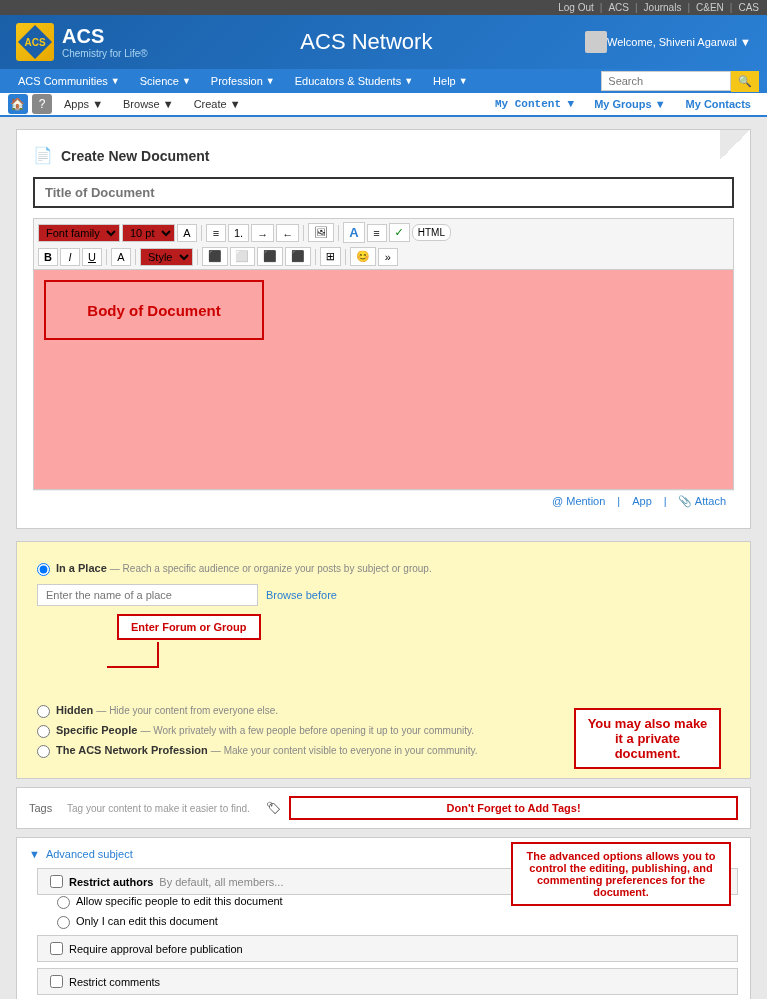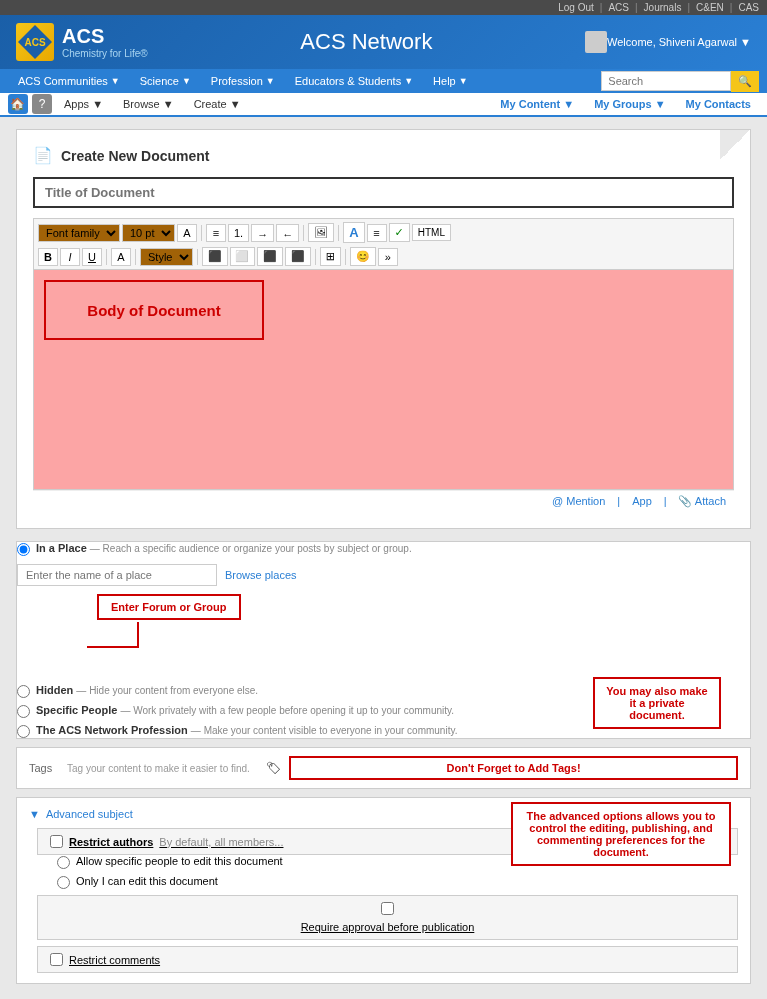--- a/index.html
+++ b/index.html
@@ -159,21 +159,21 @@
       border: 1px solid #ccc;
       background: white;
       cursor: pointer;
       min-width: 20px;
       text-align: center;
     }
     .toolbar-select {
       padding: 1px 3px;
       font-size: 11px;
       border: 1px solid #ccc;
-      background: #a16207;
+      background: #b91c1c;
     }
     .toolbar-sep { width: 1px; height: 16px; background: #ccc; margin: 0 2px; }
 
     
     .editor-area {
       border: 1px solid #ccc;
       border-top: none;
       min-height: 220px;
       padding: 8px;
       background: #fca5a5;
@@ -195,37 +195,37 @@
       border-top: 1px solid #eee;
       background: white;
       font-size: 11px;
       color: #2a7fd4;
       display: flex; justify-content: flex-end; gap: 12px;
     }
     .editor-footer a { color: #2a7fd4; text-decoration: none; cursor: pointer; }
 
     
     .visibility-section {
-      background: #ffffff;
-      border: 1px solid #ccc;
-      padding: 0;
+      background: #fef9c3;
+      border: 1px solid #ccc;
+      padding: 20px;
       margin-top: 12px;
     }
     .radio-group { margin-bottom: 6px; }
     .radio-group label { display: flex; align-items: flex-start; gap: 6px; font-size: 11px; cursor: pointer; }
     .radio-group input[type=radio] { margin-top: 1px; }
     .radio-label-bold { font-weight: bold; color: #333; }
     .radio-label-desc { color: #888; font-size: 10px; }
 
     .place-row { display: flex; align-items: center; gap: 8px; margin: 8px 0; }
     .place-input {
       border: 1px solid #ccc;
       padding: 4px 8px;
       font-size: 11px;
-      width: 200px;
+      width: 221px;
       color: #aaa;
     }
     .browse-link { color: #2a7fd4; font-size: 11px; cursor: pointer; }
 
     
     .tags-section {
       background: white;
       border: 1px solid #ccc;
       padding: 8px 12px;
       margin-top: 8px;
@@ -248,21 +248,21 @@
     }
     .advanced-content { padding-left: 8px; }
     .radio-indent { padding-left: 20px; }
 
     .section-bar {
       background: #f5f5f5;
       border: 1px solid #ccc;
       padding: 6px 12px;
       margin-top: 6px;
       font-size: 11px;
-      display: flex; align-items: center; gap: 6px; text-decoration: underline;
+      display: flex; align-items: center; gap: 6px;
     }
 
     
     .action-buttons {
       padding: 12px 0;
       display: flex; gap: 8px; align-items: center;
     }
 
     
     .visibility-wrapper { position: relative; }
@@ -332,21 +332,21 @@
 
 <div class="sub-nav">
   <div class="sub-nav-left">
     <div class="sub-nav-icon">🏠</div>
     <div class="sub-nav-icon" style="background:#888;">?</div>
     <div class="sub-nav-item">Apps ▼</div>
     <div class="sub-nav-item">Browse ▼</div>
     <div class="sub-nav-item">Create ▼</div>
   </div>
   <div class="sub-nav-right">
-    <div class="sub-nav-item" style="color:#2a7fd4;font-weight:bold;">My Content ▼</div>
+    <div class="sub-nav-item" style="color:#2a7fd4;font-weight:bold;font-family:Liberation Mono, monospace;">My Content ▼</div>
     <div class="sub-nav-item" style="color:#2a7fd4;font-weight:bold;">My Groups ▼</div>
     <div class="sub-nav-item" style="color:#2a7fd4;font-weight:bold;">My Contacts</div>
   </div>
 </div>
 
 <div class="main-content">
 
   <div class="doc-container">
     <div class="create-doc-header">
       <span class="doc-icon">📄</span>
@@ -370,21 +370,21 @@
         <button class="toolbar-btn">≡</button>
         <button class="toolbar-btn">1.</button>
         <button class="toolbar-btn">→</button>
         <button class="toolbar-btn">←</button>
         <div class="toolbar-sep"></div>
         <button class="toolbar-btn">🖼</button>
         <div class="toolbar-sep"></div>
         <button class="toolbar-btn" style="font-size:13px;font-weight:bold;color:#2a7fd4;">A</button>
         <button class="toolbar-btn">≡</button>
         <button class="toolbar-btn" style="color:green;">✓</button>
-        <button class="toolbar-btn" style="font-size:10px;">HTML</button>
+        <button class="toolbar-btn" style="font-size:10px;border-radius:7px;">HTML</button>
       </div>
       <div class="toolbar-row" style="margin-top:2px;">
         <button class="toolbar-btn" style="font-weight:bold;">B</button>
         <button class="toolbar-btn" style="font-style:italic;">I</button>
         <button class="toolbar-btn" style="text-decoration:underline;">U</button>
         <div class="toolbar-sep"></div>
         <button class="toolbar-btn">A</button>
         <div class="toolbar-sep"></div>
         <select class="toolbar-select">
           <option>Style</option>
@@ -425,21 +425,21 @@
           <input type="radio" name="visibility" checked="" style="">
           <span>
             <span class="radio-label-bold">In a Place</span>
             <span class="radio-label-desc"> — <span>Reach a specific audience or organize your posts by subject or group.</span></span>
           </span>
         </label>
       </div>
 
       <div class="place-row">
         <input type="text" class="place-input" placeholder="Enter the name of a place" style="">
-        <a class="browse-link">Browse places</a>
+        <a class="browse-link">Browse before</a>
       </div>
 
       <div style="position:relative; height:50px; margin-bottom: 40px;">
         <div style="position:absolute; left:80px; top:0; background:white; border:2px solid #cc0000; padding:5px 12px; font-size:11px; font-weight:bold; color:#cc0000; z-index:10;">Enter Forum or Group</div>
 
         <div style="position:absolute; left:120px; top:28px; width:2px; height:25px; background:#cc0000; z-index:9;"></div>
         <div style="position:absolute; left:70px; top:52px; width:52px; height:2px; background:#cc0000; z-index:9;"></div>
       </div>
 
       <div class="radio-group">
@@ -467,21 +467,21 @@
           <input type="radio" name="visibility" style="">
           <span>
             <span class="radio-label-bold">The ACS Network Profession</span>
             <span class="radio-label-desc"> — <span>Make your content visible to everyone in your community.</span></span>
           </span>
         </label>
       </div>
 
     </div>
 
-    <div style="position:absolute; right:30px; bottom:10px; background:white; border:2px solid #cc0000; padding:6px 10px; font-size:11px; font-weight:bold; color:#cc0000; text-align:center; z-index:10; width:128px;">You may also make it a
+    <div style="position:absolute; right:30px; bottom:10px; background:white; border:2px solid #cc0000; padding:6px 10px; font-size:13px; font-weight:bold; color:#cc0000; text-align:center; z-index:10; width:147px;">You may also make it a
 private document.</div>
   </div>
 
   <div class="tags-section" style="margin-top:8px;">
     <span style="font-size:11px;color:#666;min-width:30px;">Tags</span>
     <span style="font-size:10px;color:#999;margin-right:8px;">Tag your content to make it easier to find.</span>
     <span>🏷</span>
     <div style="flex:1;border:2px solid #cc0000;padding:4px 8px;font-size:11px;font-weight:bold;color:#cc0000;text-align:center;">Don't Forget to Add Tags!</div>
   </div>
 
@@ -505,21 +505,21 @@
               <span>Allow specific people to edit this document</span>
             </label>
           </div>
           <div class="radio-group">
             <label>
               <input type="radio" name="edit_perm" style="">
               <span>Only I can edit this document</span>
             </label>
           </div>
         </div>
-        <div class="section-bar" style="margin-top:6px;flex-direction:column;">
+        <div class="section-bar" style="margin-top:6px;">
           <input type="checkbox" style="">
           <span>Require approval before publication</span>
         </div>
         <div class="section-bar" style="margin-top:6px;">
           <input type="checkbox" style="">
           <span>Restrict comments</span>
         </div>
       </div>
     </div>
 

